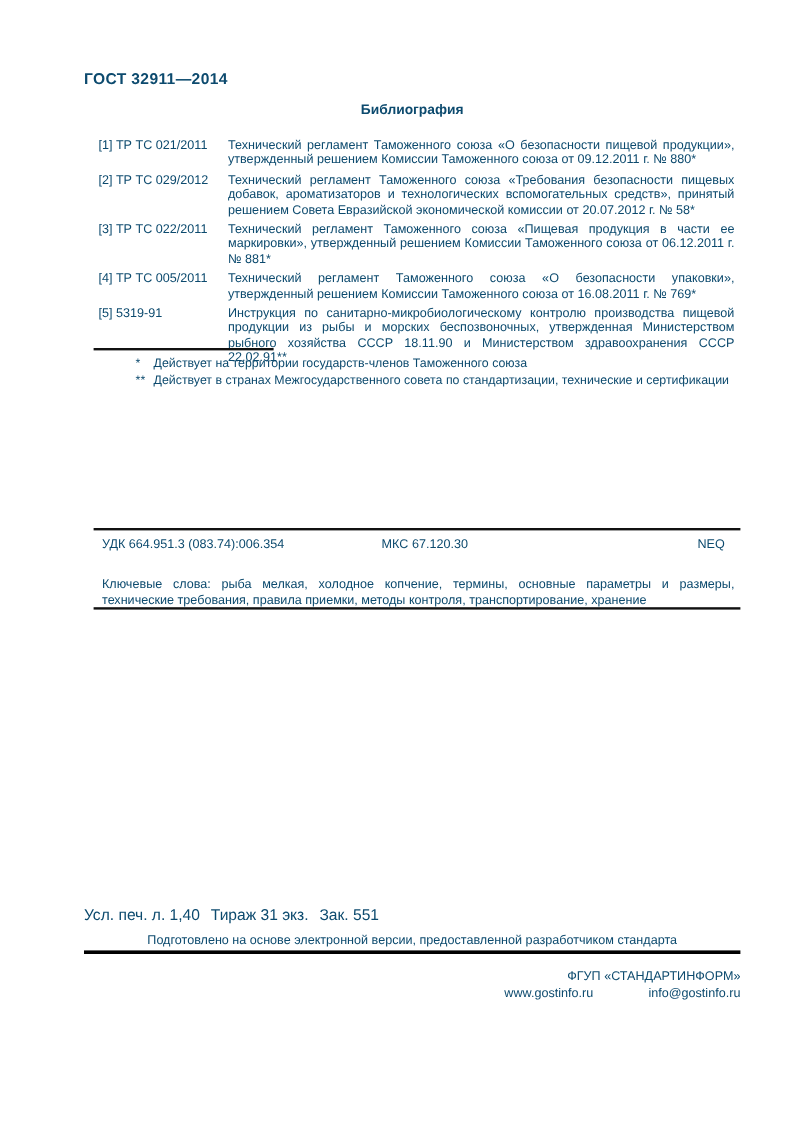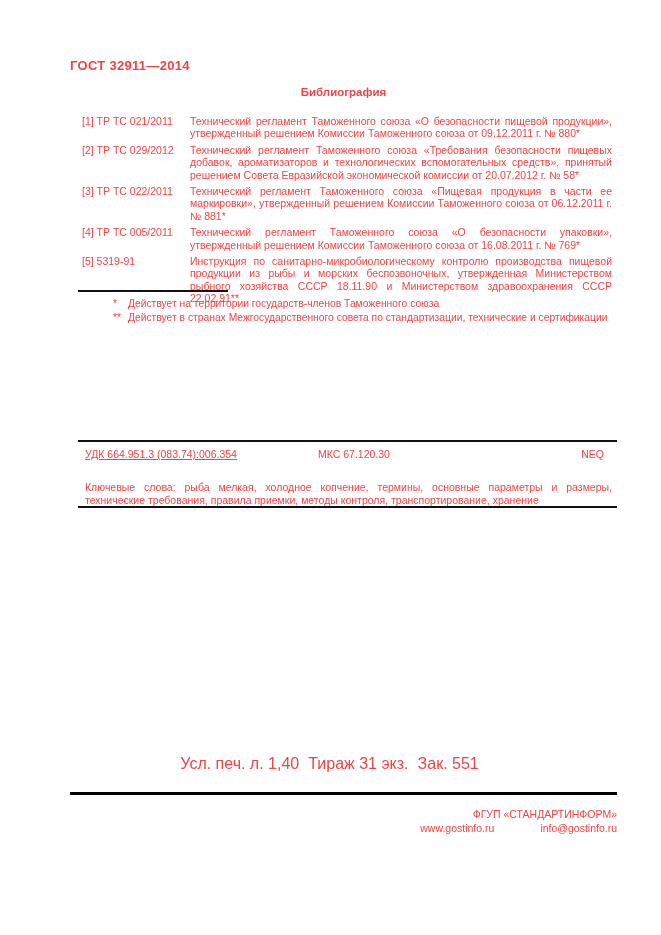--- a/index.html
+++ b/index.html
@@ -1,45 +1,45 @@
 <!DOCTYPE html>
 <html lang="ru"><head>
 <meta charset="utf-8">
 <style>
   html,body { margin:0; padding:0; background:#fff; }
   .page {
     position:relative; width:661px; height:935px; background:#ffffff; overflow:hidden;
-    font-family:"Liberation Sans","DejaVu Sans",sans-serif; color:#ef4444;
+    font-family:"Liberation Sans","DejaVu Sans",sans-serif; color:#0c4a6e;
   }
   .abs { position:absolute; }
 
   .doc-code { left:70px; top:58px; font-size:13px; font-weight:700; letter-spacing:.3px; }
   .section-title { left:70px; top:86px; width:547px; text-align:center; font-weight:700; font-size:11.5px; }
 
   .bib { left:82px; top:115px; width:530px; font-size:10.5px; line-height:12.4px; }
   .bib-entry { display:flex; margin-bottom:4px; }
   .bib-ref { flex:0 0 108px; white-space:nowrap; }
   .bib-text { width:422px; text-align:justify; }
 
   .fn-rule { left:78px; top:290px; width:150px; height:2px; background:#111; }
   .footnotes { left:113px; top:297px; font-size:10.3px; line-height:13.5px; }
   .fn-item { display:flex; white-space:nowrap; }
   .fn-marker { flex:0 0 15px; }
 
   .udk-rule-top { left:78px; top:440px; width:539px; height:2px; background:#111; }
   .udk-row { left:85px; top:448px; width:519px; display:flex; font-size:10.5px; white-space:nowrap; }
-  .udk-code { flex:0 0 233px;text-decoration:underline; }
+  .udk-code { flex:0 0 233px; }
   .mks-code { flex:1 1 auto; }
 
   .keywords { left:85px; top:481px; width:527px; font-size:10.5px; line-height:13.2px; text-align:justify; }
   .kw-rule { left:78px; top:506px; width:539px; height:2px; background:#111; }
 
   .imprint-1 { left:70px; top:740px; width:547px; text-align:center; font-size:10.5px; white-space:nowrap; }
   .print-format { margin-left:26px; }
-  .imprint-2 { left:56px; top:755px; width:547px; text-align:center; font-size:16px; white-space:nowrap; }
+  .imprint-2 { left:70px; top:755px; width:547px; text-align:left; font-size:13px; white-space:nowrap; }
   .circulation { margin-left:9px; }
   .order-number { margin-left:9px; }
   .prepared { left:70px; top:778px; width:547px; text-align:center; font-size:10.5px; }
   .heavy-rule { left:70px; top:792px; width:547px; height:3px; background:#000; }
 
   .publisher { left:70px; top:808px; width:547px; text-align:right; font-size:10.5px; line-height:13.6px; }
   .publisher-email { margin-left:46px; }
 </style>
 </head>
 <body>
@@ -91,20 +91,21 @@
     <span>NEQ</span>
   </div>
 
   <div class="abs keywords">Ключевые слова: рыба мелкая, холодное копчение, термины, основные параметры и размеры, технические требования, правила приемки, методы контроля, транспортирование, хранение</div>
   <div class="abs kw-rule"></div>
 
   <div class="abs imprint-2">
     <span>Усл. печ. л. 1,40</span><span class="circulation">Тираж 31 экз.</span><span class="order-number">Зак. 551</span>
   </div>
 
+  <div class="abs prepared">Подготовлено на основе электронной версии, предоставленной разработчиком стандарта</div>
   <div class="abs heavy-rule"></div>
 
   <div class="abs publisher">
     <div>ФГУП «СТАНДАРТИНФОРМ»</div>
     <div>
       <span>www.gostinfo.ru</span><span class="publisher-email">info@gostinfo.ru</span>
     </div>
   </div>
 
 </div>

